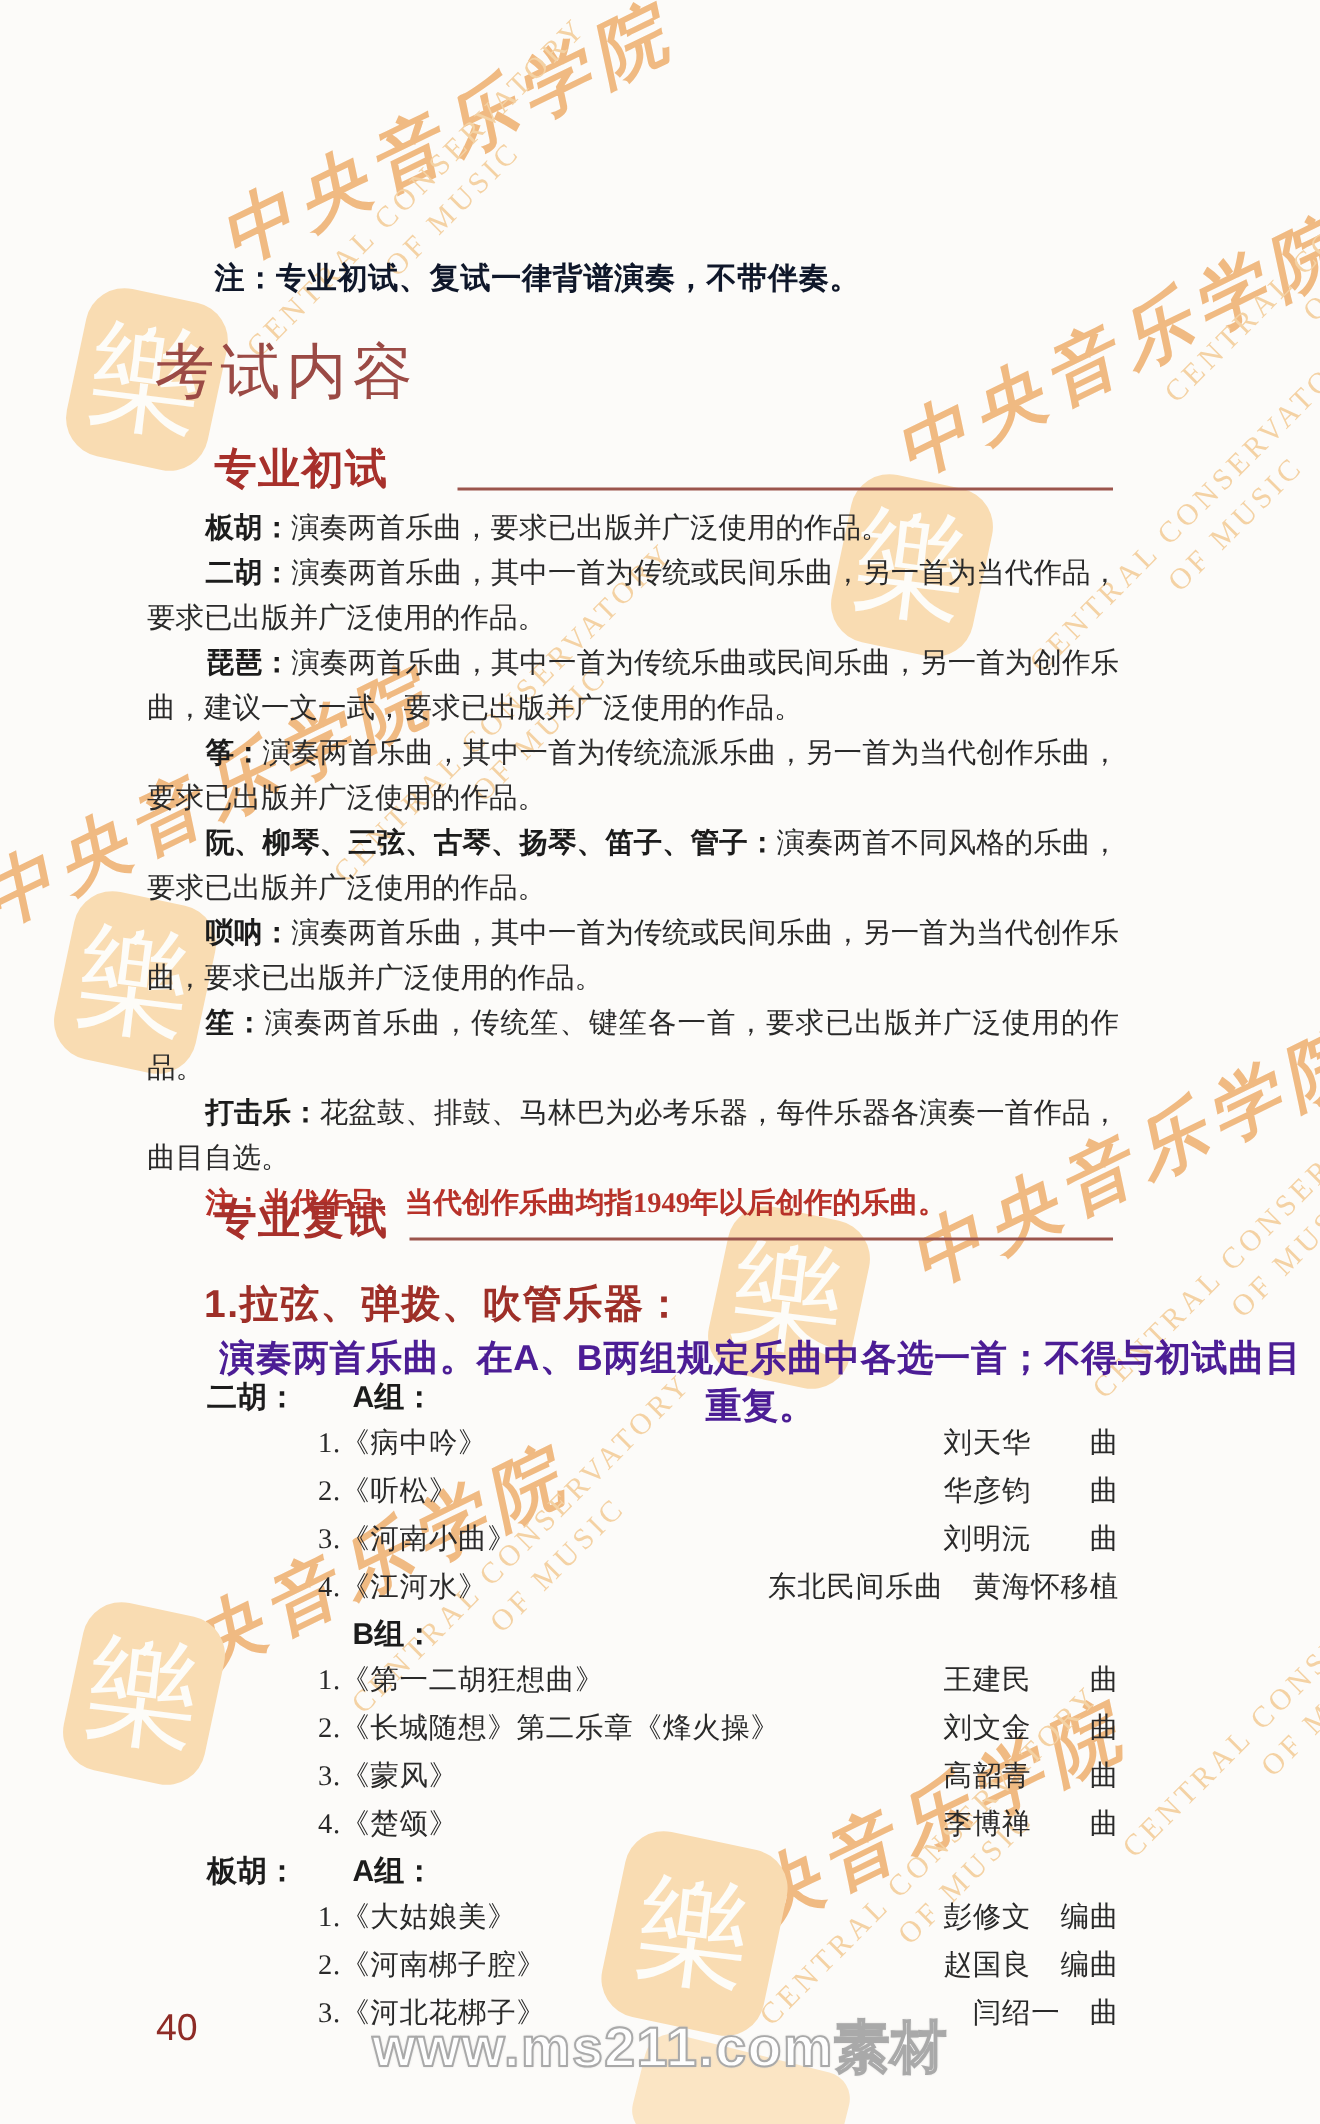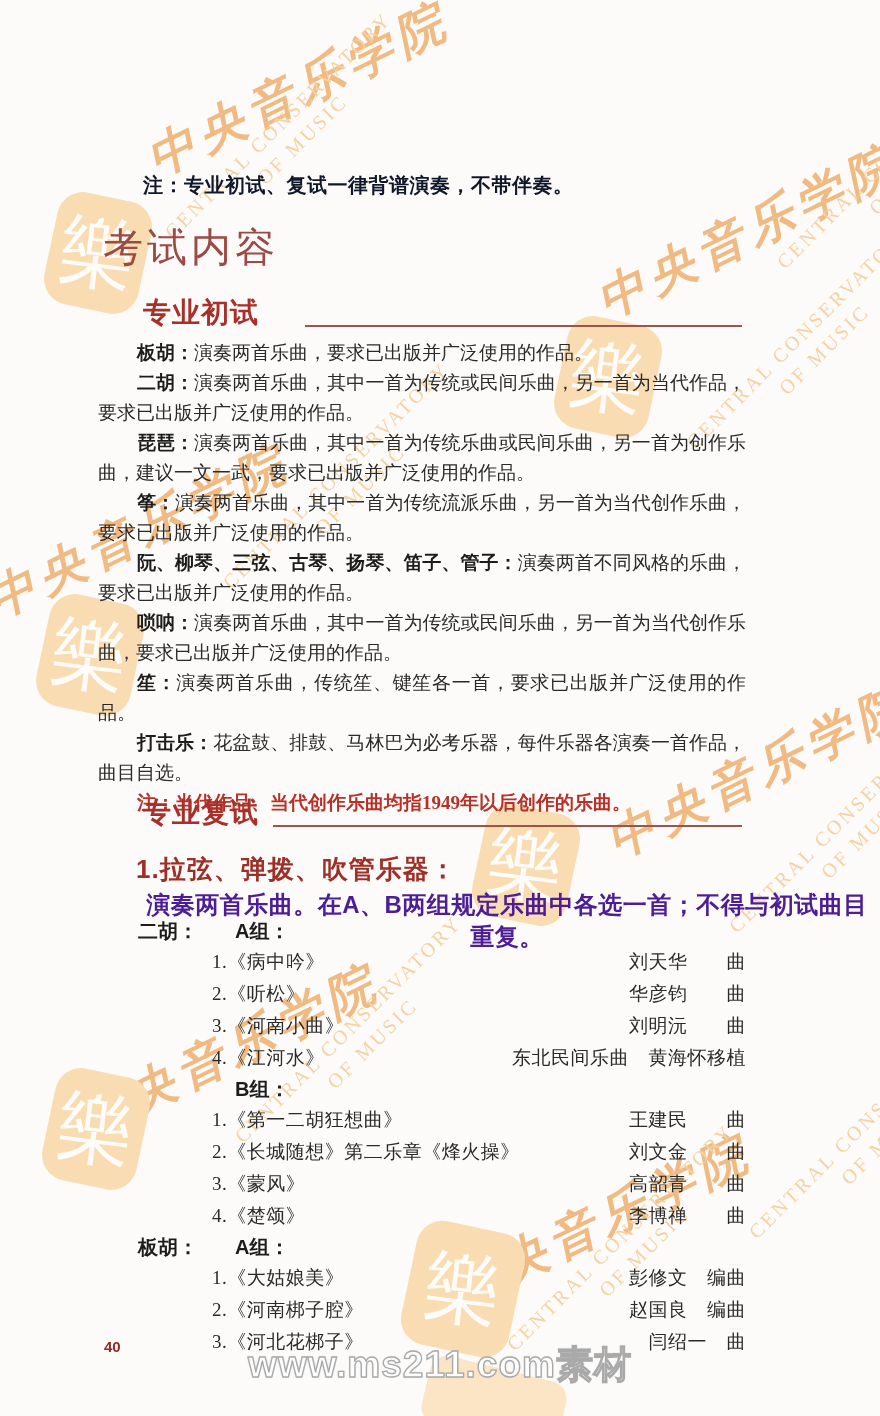--- a/index.html
+++ b/index.html
@@ -96,21 +96,21 @@
     font-family:"Liberation Sans","DejaVu Sans",sans-serif;
     font-weight:bold; font-size:20px; color:#1c1c1c;
   }
   .group-row .inst { width:97px; }
   .song-row { height:32px; display:flex; align-items:center; }
   .song-row .song-title { margin-left:114px; letter-spacing:0.5px; }
   .song-row .song-credit { margin-left:auto; white-space:pre; letter-spacing:0.5px; }
 
   .page-num {
     position:absolute; left:104px; top:1338px;
-    font-weight:bold; font-size:15px; color:#8e2b26;
+    font-weight:normal; font-size:25px; color:#8e2b26;
   }
   .site-wm {
     position:absolute; left:50%; top:1340px; transform:translateX(-50%);
     font-weight:bold; font-size:37px; letter-spacing:1px; white-space:nowrap;
     color:#fefefe; -webkit-text-stroke:1.3px #a9a9a9;
     text-shadow:0 0 1px #b5b5b5, 0 0 2px #c0c0c0;
     z-index:3;
   }
 </style>
 </head>

